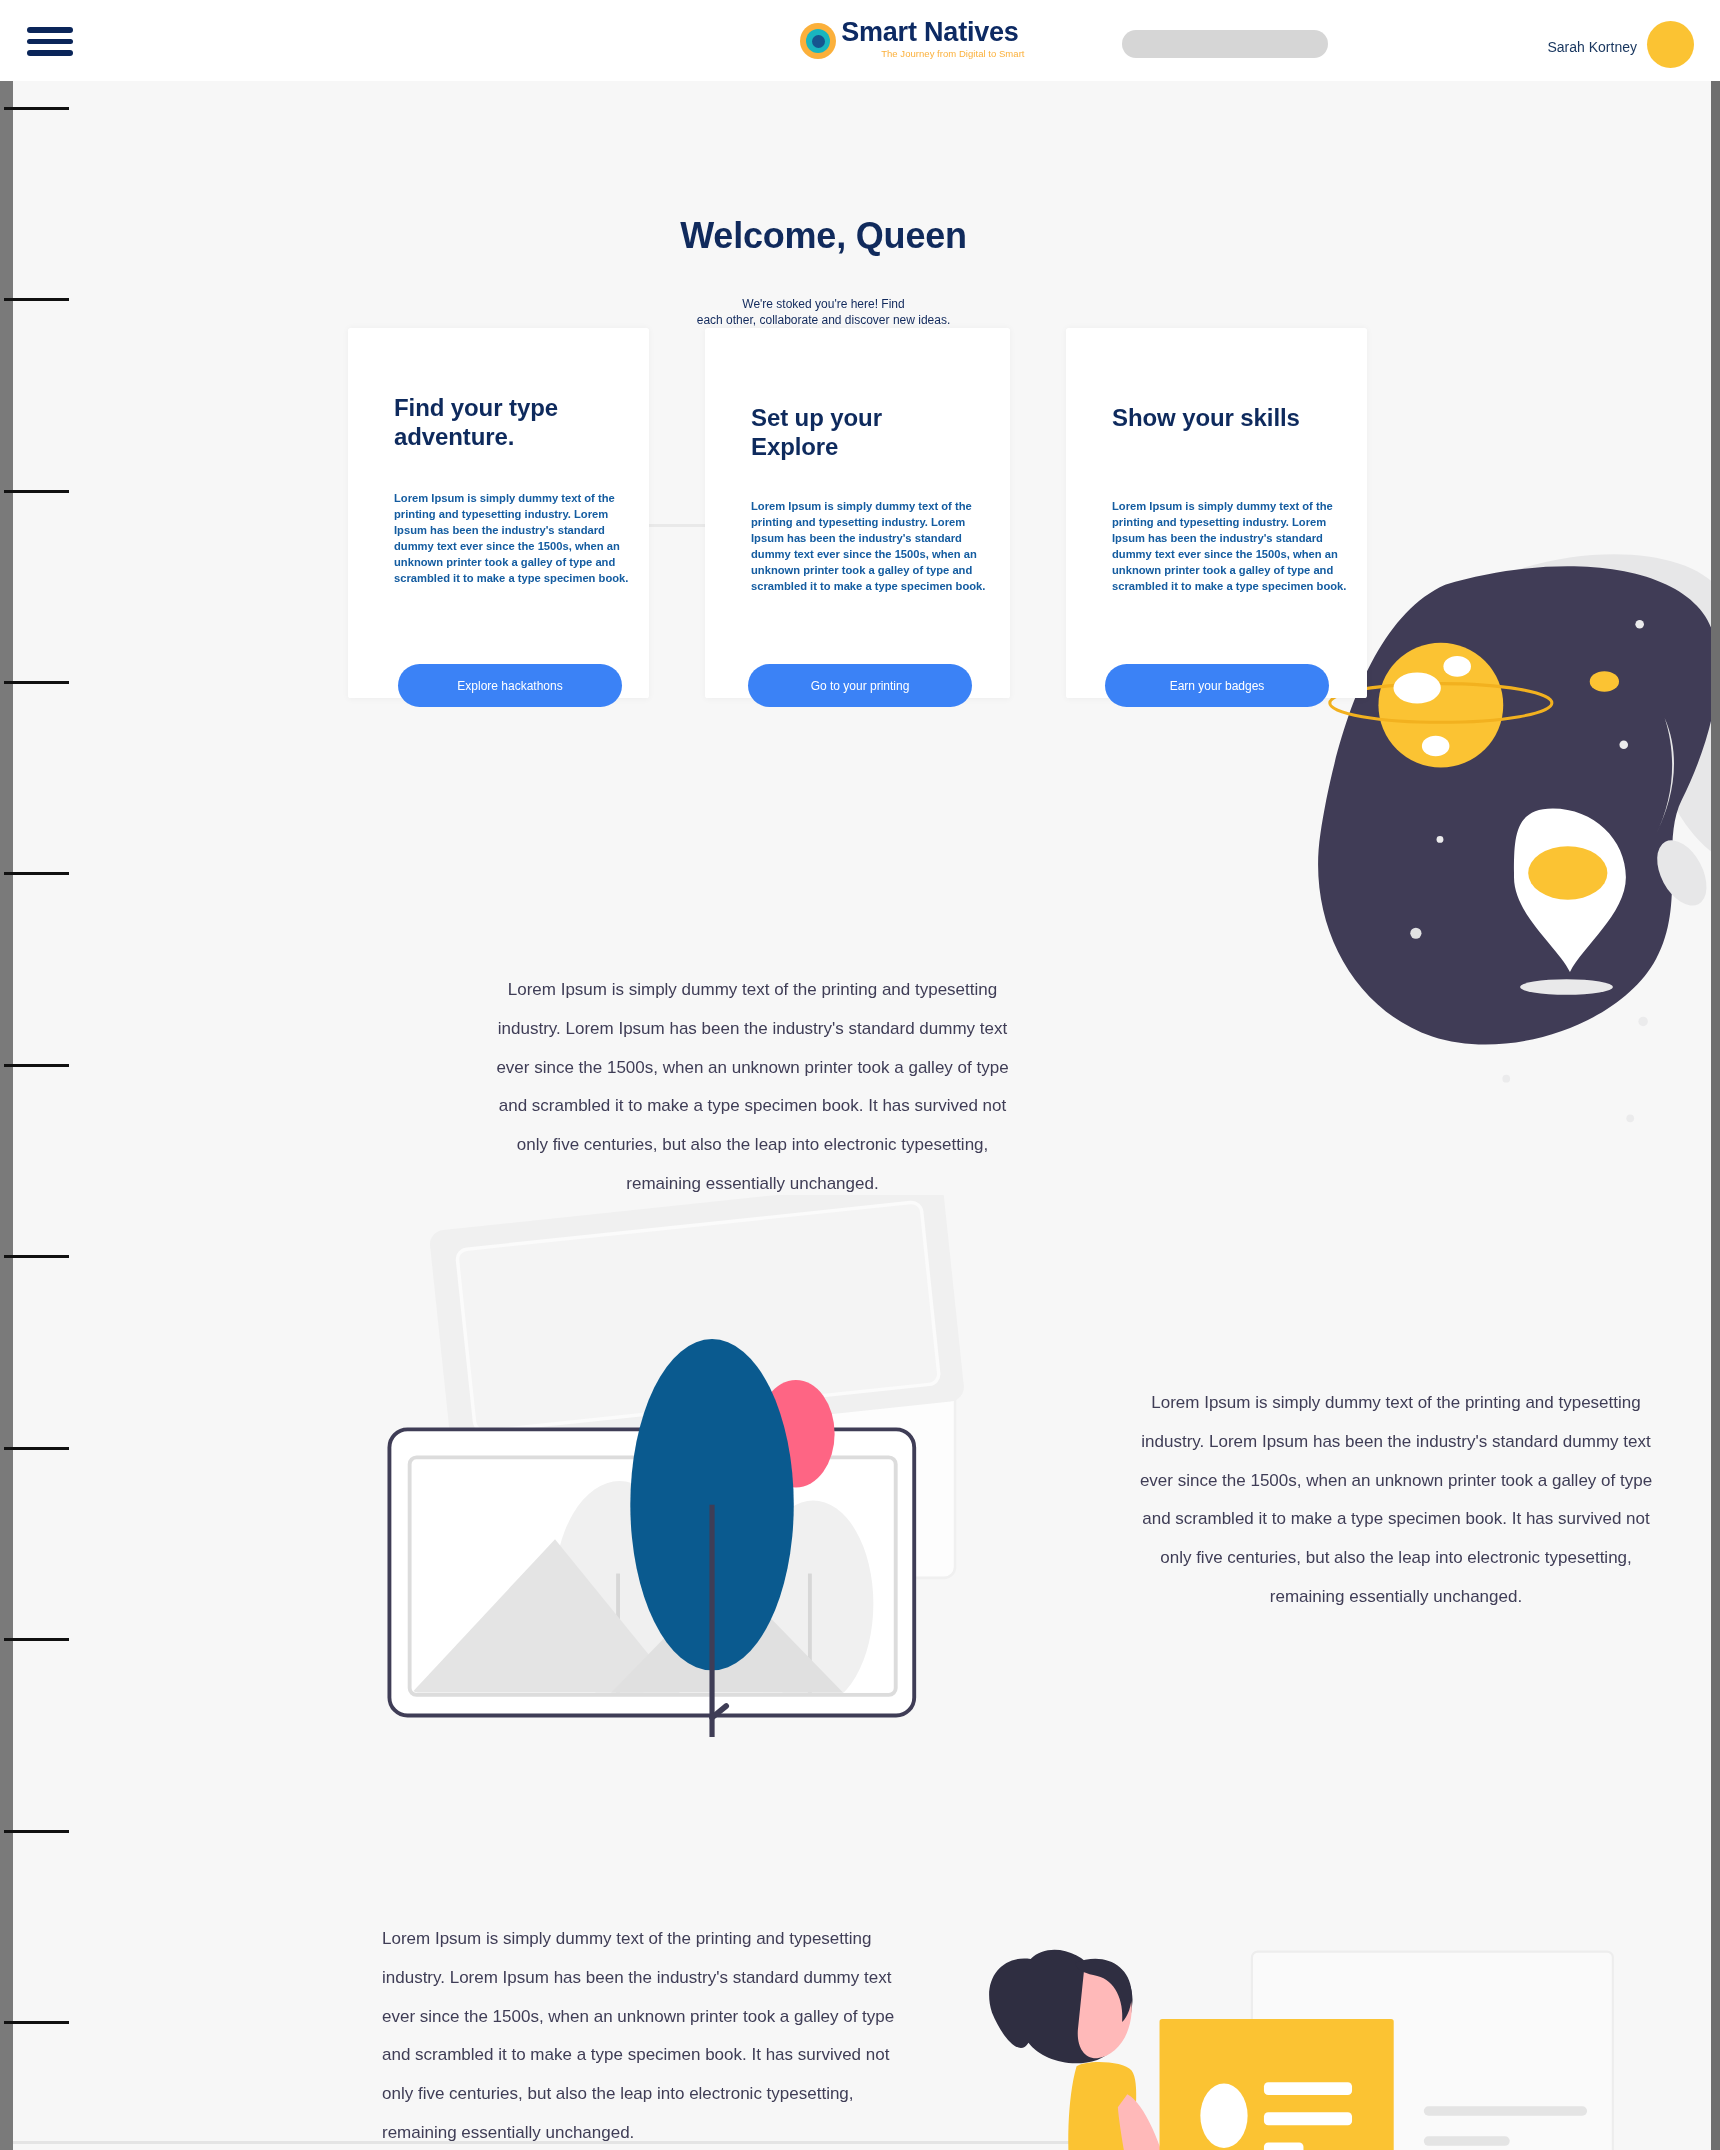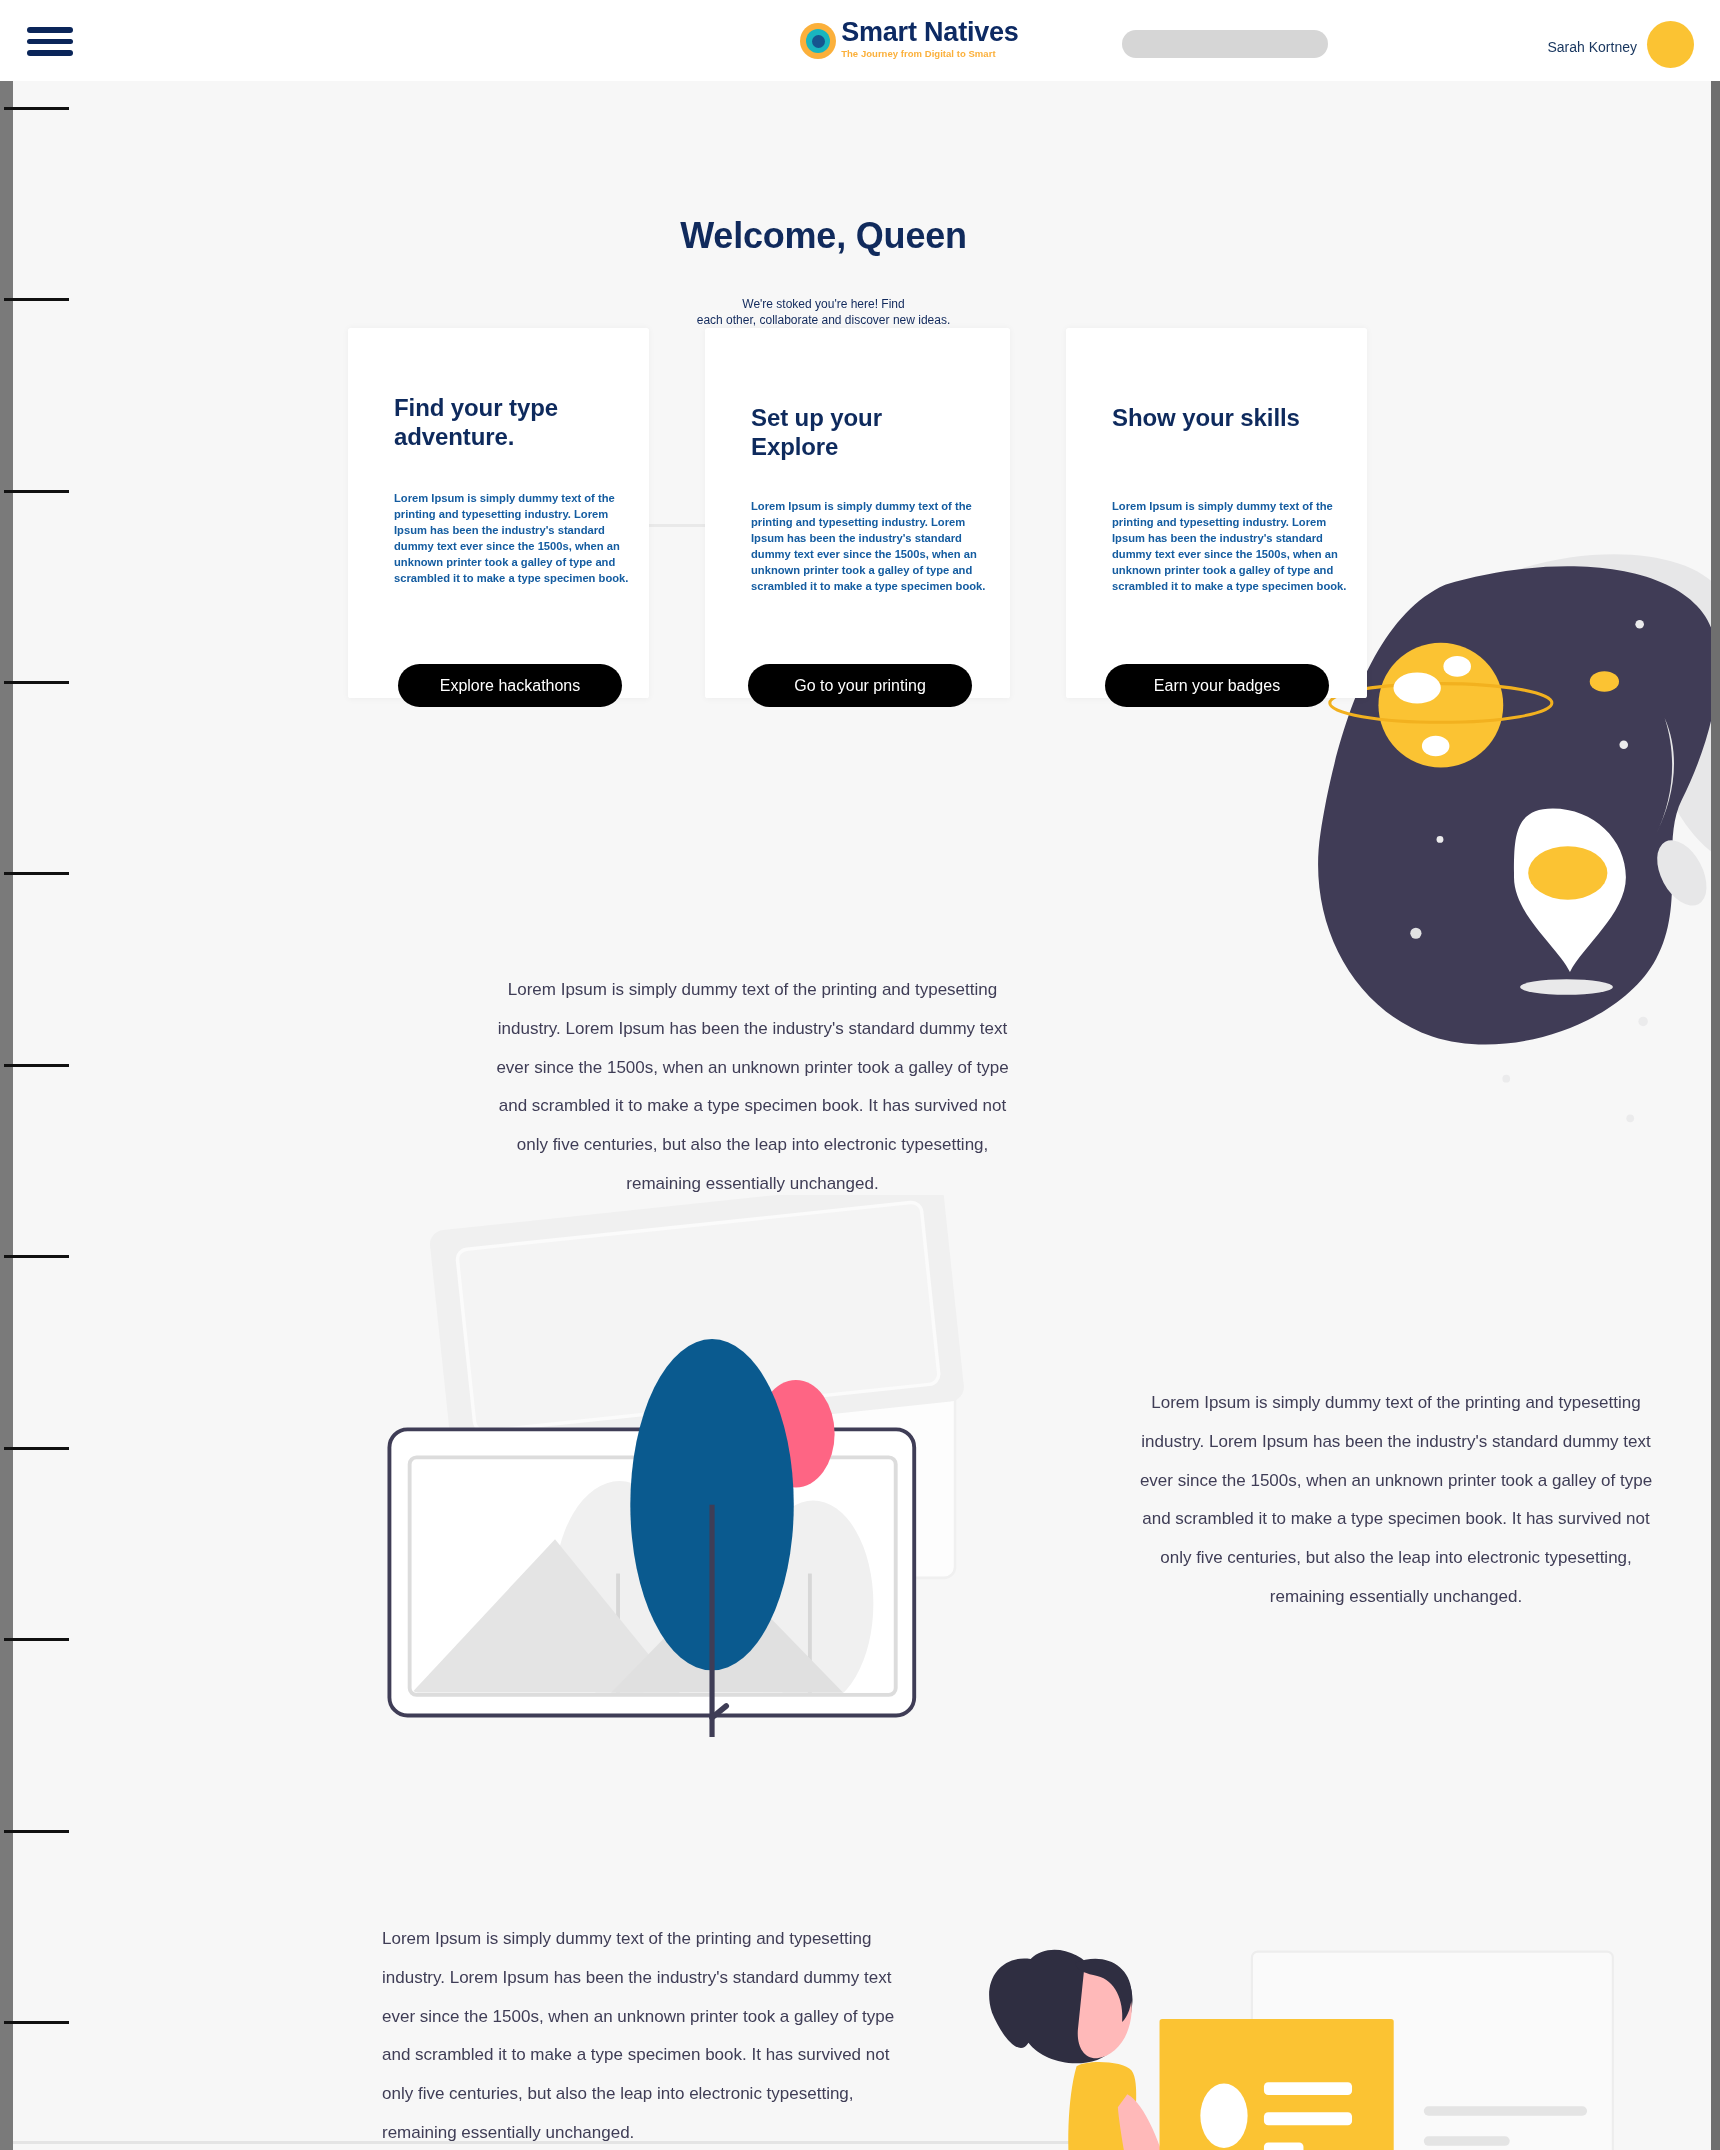--- a/index.html
+++ b/index.html
@@ -50,22 +50,22 @@
   .brand-mark .ring3 {
     width: 13px; height: 13px; border-radius: 50%;
     background: #16558f;
   }
   .brand-text { margin-left: 5.2px; }
   .brand-name {
     font-size: 27px; font-weight: bold; color: #0d2a63;
     letter-spacing: -0.2px; line-height: 1.02;
   }
   .brand-tag {
-    font-size: 9.5px; color: #fbb03b; font-weight: bold;
-    margin-top: 1.7px; letter-spacing: 0.04px;
+    font-size: 9.5px; color: #fbb03b; font-weight: normal;
+    margin-top: 1.7px; letter-spacing: 0.04px; margin-left: 40px;
   }
 
   .searchbar {
     position: absolute; left: 1122px; top: 30px;
     width: 206px; height: 27.5px;
     background: #d6d6d6; border: none; border-radius: 14.6px;
     outline: none; padding: 0 12px;
     font-family: "Liberation Sans", sans-serif; font-size: 11.2px;
     color: #555;
   }
@@ -150,25 +150,25 @@
     position: absolute; left: 46px; width: 241px;
     font-size: 11.2px; line-height: 1.42; color: #145ca0;
     font-weight: bold;
   }
   .card-1 p { top: 163px; }
   .card-2 p, .card-3 p { top: 171px; }
   .card-3 p { width: 241px; }
 
   .card .cta {
     position: absolute;
-    background: #000000;
+    background: #3b82f6;
     color: #ffffff;
     border: none; border-radius: 26px;
     font-family: "Liberation Sans", sans-serif;
-    font-size: 16px;
+    font-size: 12px;
     cursor: pointer;
     white-space: nowrap;
   }
   .card-1 .cta { left: 50px; top: 612px; }
   .card-1 .cta { left: 50px; top: 612px; }
 
   .cta-1 { left: 50px !important; top: 366px;  width: 224px; height: 43px; }
   .cta-2 { left: 43px !important; top: 366px;  width: 224px; height: 43px; }
   .cta-3 { left: 39px  !important; top: 366px;  width: 224px; height: 43px; }
 

